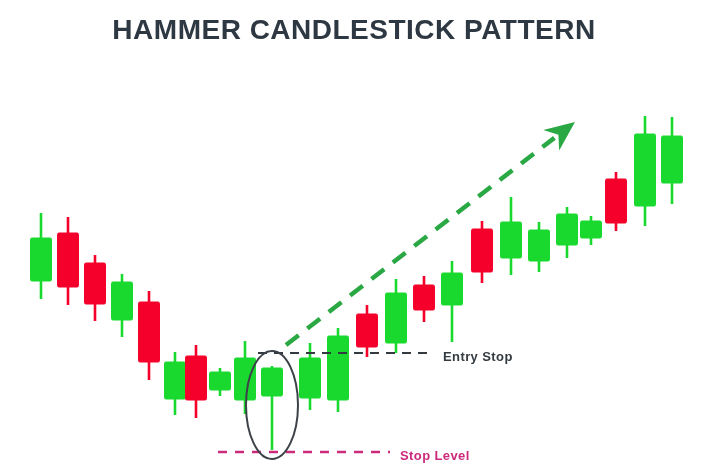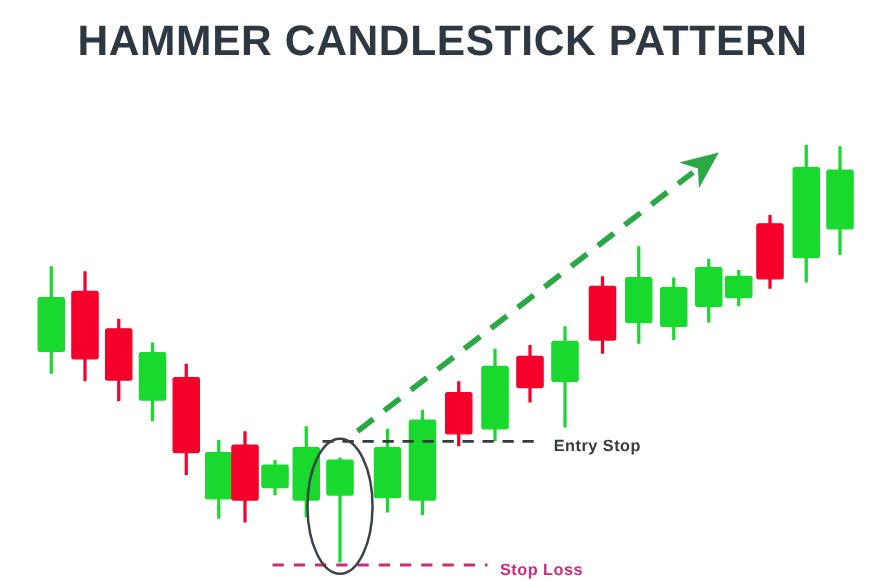--- a/index.html
+++ b/index.html
@@ -20,21 +20,21 @@
     height: 465px;
     background: #ffffff;
   }
   #chart-title {
     position: absolute;
     top: 14px;
     left: 0;
     width: 708px;
     text-align: center;
     font-family: "Liberation Sans", sans-serif;
-    font-size: 34px;
+    font-size: 28px;
     font-weight: bold;
     letter-spacing: 0.5px;
     color: #2e3842;
     white-space: nowrap;
   }
   #chart-svg {
     position: absolute;
     top: 0;
     left: 0;
     width: 708px;
@@ -158,15 +158,15 @@
         <line x1="258" y1="353" x2="432" y2="353" stroke="#333a40" stroke-width="2.2" stroke-dasharray="9 7"></line>
         <line x1="218" y1="452" x2="390" y2="452" stroke="#cc2a7b" stroke-width="2.4" stroke-dasharray="9 8"></line>
         <ellipse cx="272" cy="405" rx="26" ry="54" fill="none" stroke="#3c4248" stroke-width="2"></ellipse>
         <line x1="286" y1="345" x2="554.4156298934622" y2="137.88344129328004" stroke="#2aa844" stroke-width="4.5" stroke-dasharray="16 11" stroke-linecap="butt"></line>
         <polygon points="575,122 559.1905243698656,150.61923269936125 558.3741626062579,134.82893335226464 543.3070830765856,130.03486259282346" fill="#2aa844"></polygon>
       </g>
   </svg>
 
   <div class="ann-label" id="entry-label" style="position: absolute; left: 443px; top: 349px; color: rgb(51, 58, 64);">Entry Stop</div>
 
-  <div class="ann-label" id="stoploss-label" style="position: absolute; left: 400px; top: 448px; color: rgb(204, 42, 123);">Stop Loss</div>
+  <div class="ann-label" id="stoploss-label" style="position: absolute; left: 400px; top: 448px; color: rgb(204, 42, 123);">Stop Level</div>
 
 </div>
 
 </body></html>

